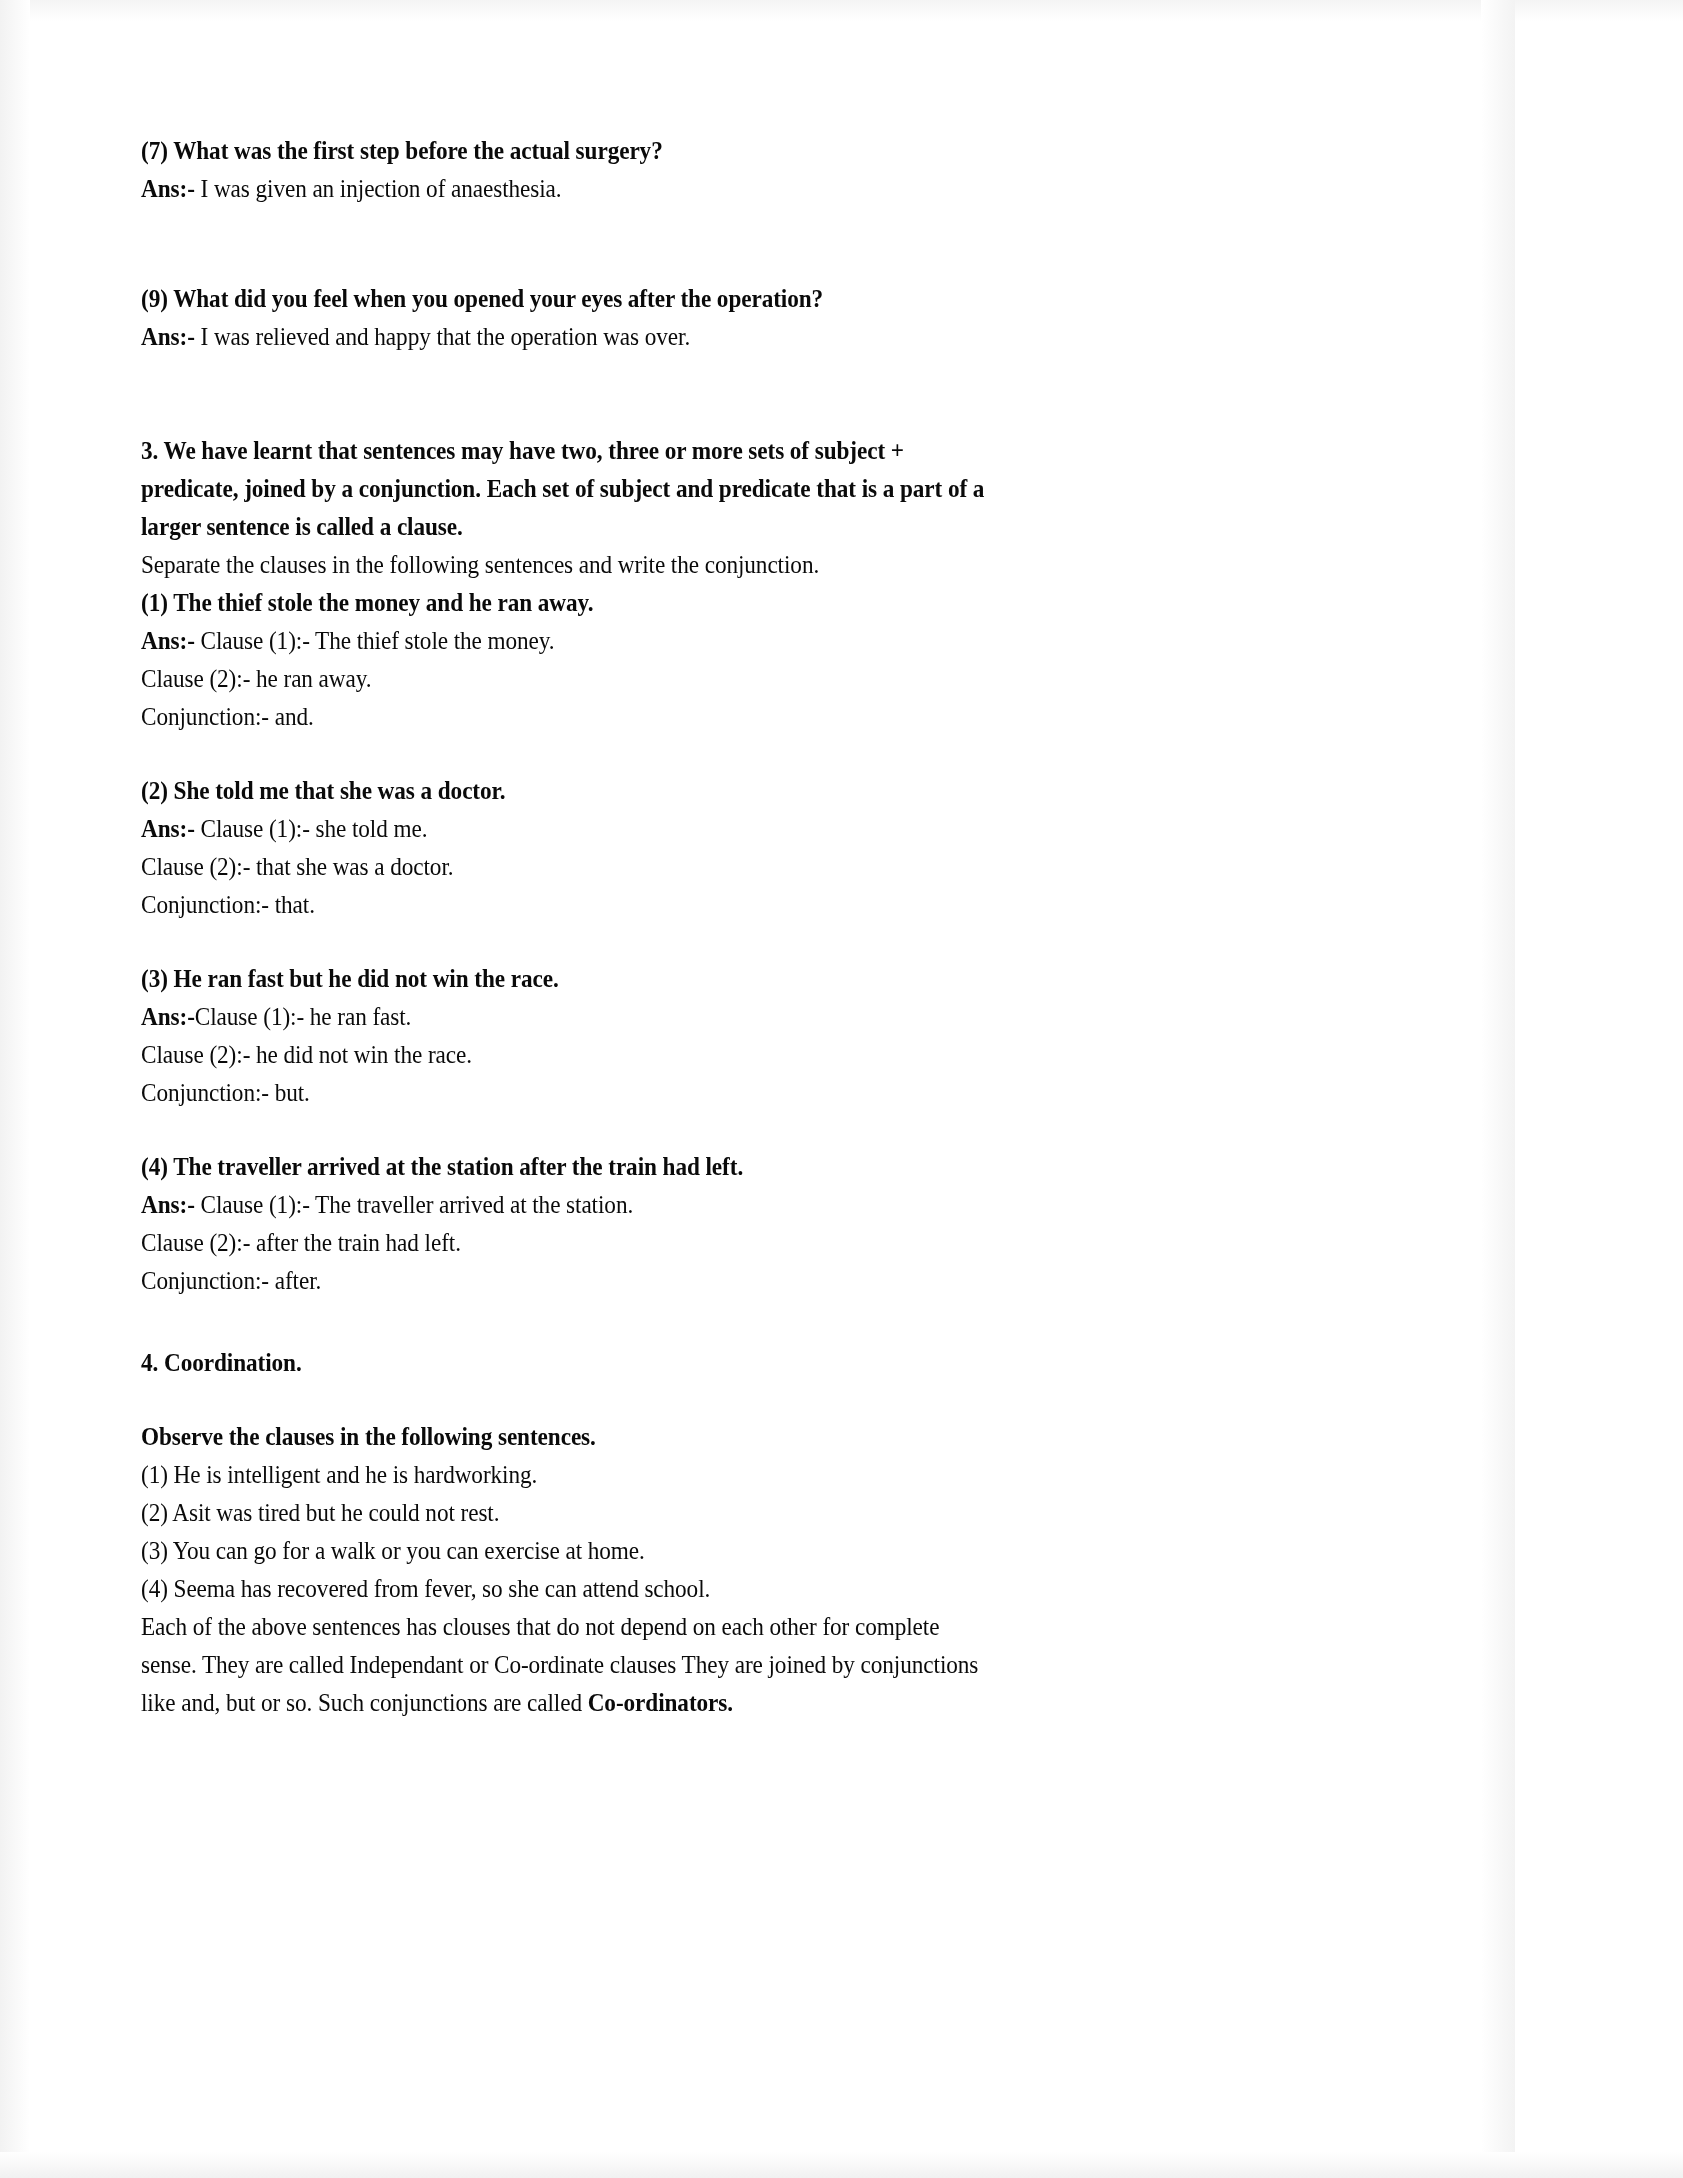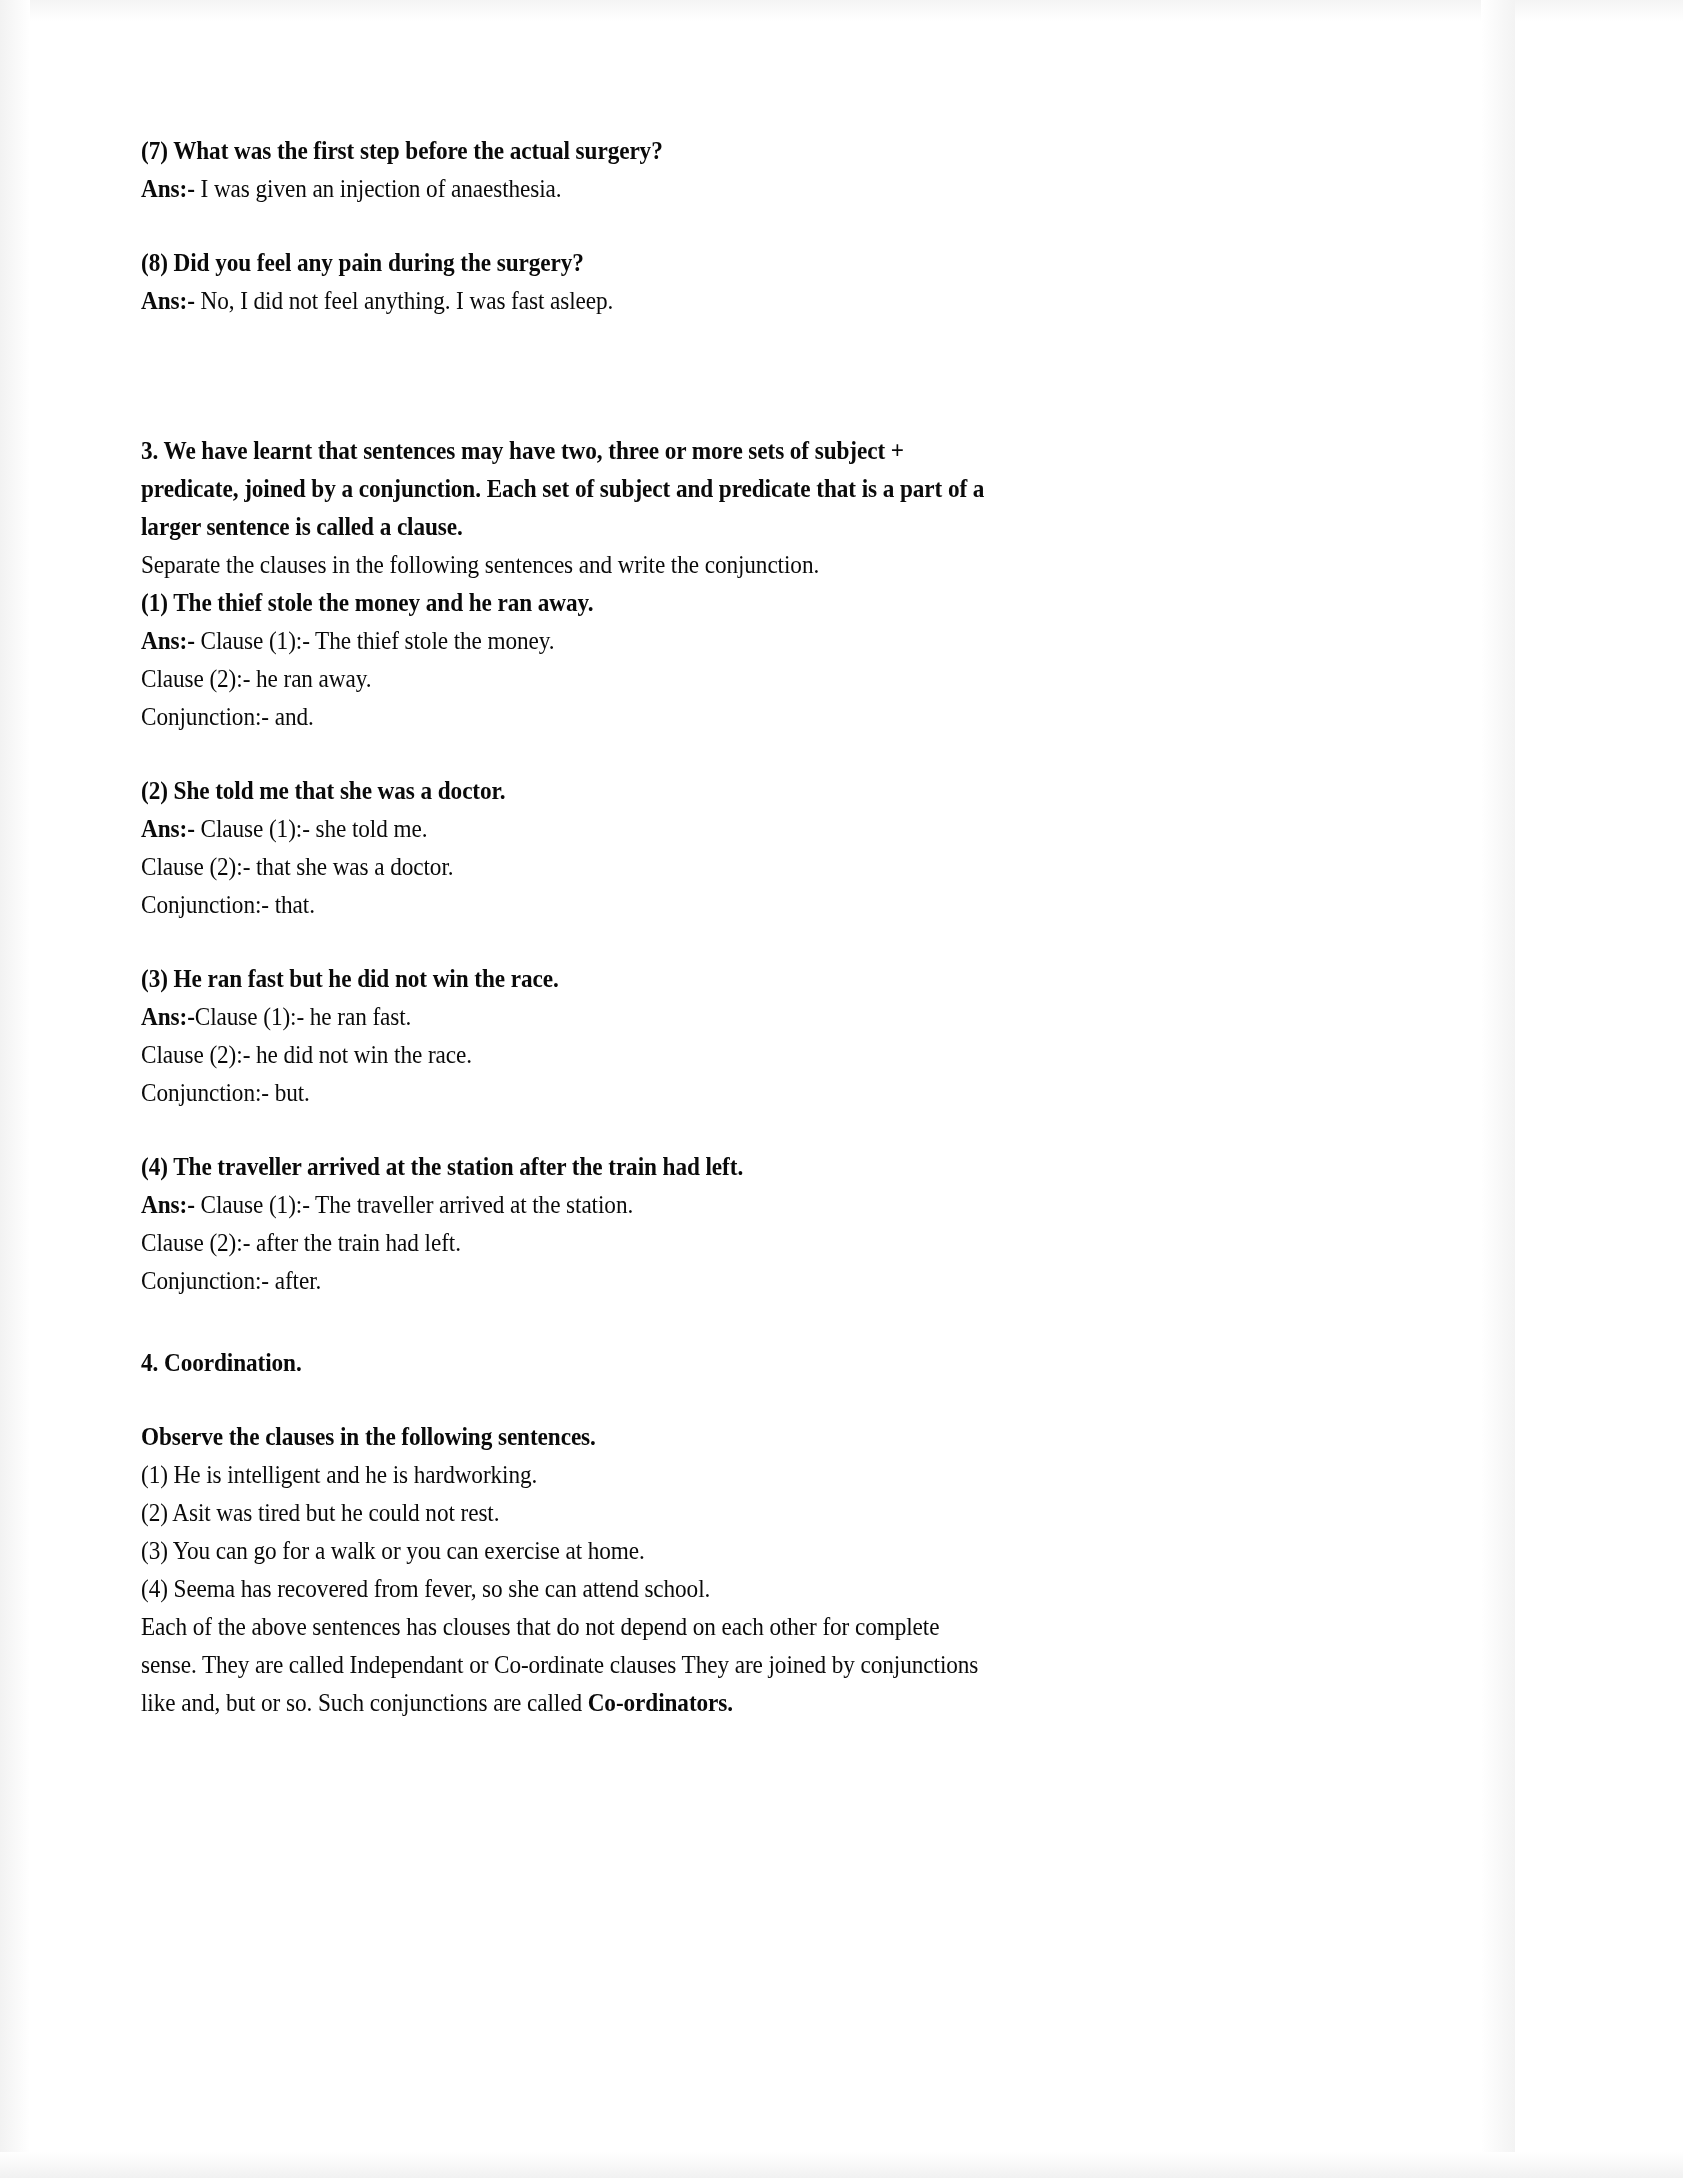--- a/index.html
+++ b/index.html
@@ -88,26 +88,26 @@
   <div class="scan-edge-bottom"></div>
 
   <div class="content">
 
     <div class="block">
       <div class="line q">(7) What was the first step before the actual surgery?</div>
       <div class="line"><span class="ansLabel">Ans:-</span><span> I was given an injection of anaesthesia.</span></div>
     </div>
     <div class="gap-md"></div>
 
-    <div class="block">
-      <div class="line q">(8) Did you feel any pain during the surgery?</div>
-      <div class="line"><span class="ansLabel">Ans:-</span><span> No, I did not feel anything. I was fast asleep.</span></div>
-    </div>
     <div class="gap-md"></div>
 
+    <div class="block">
+      <div class="line q">(9) What did you feel when you opened your eyes after the operation?</div>
+      <div class="line"><span class="ansLabel">Ans:-</span><span> I was relieved and happy that the operation was over.</span></div>
+    </div>
     <div class="gap-md"></div>
 
     <div class="gap-lg"></div>
 
     <div class="block">
       <div class="line b">3. We have learnt that sentences may have two, three or more sets of subject +</div>
       <div class="line b">predicate, joined by a conjunction. Each set of subject and predicate that is a part of a</div>
       <div class="line b">larger sentence is called a clause.</div>
       <div class="line">Separate the clauses in the following sentences and write the conjunction.</div>
 

